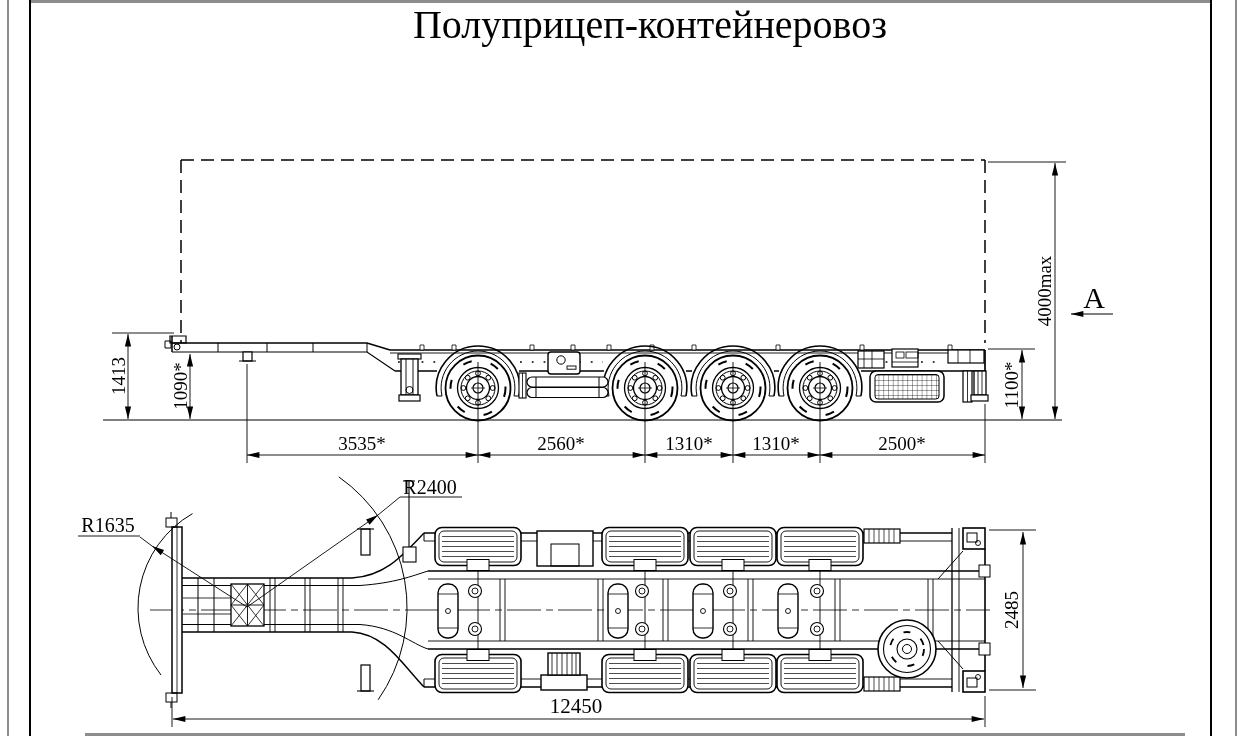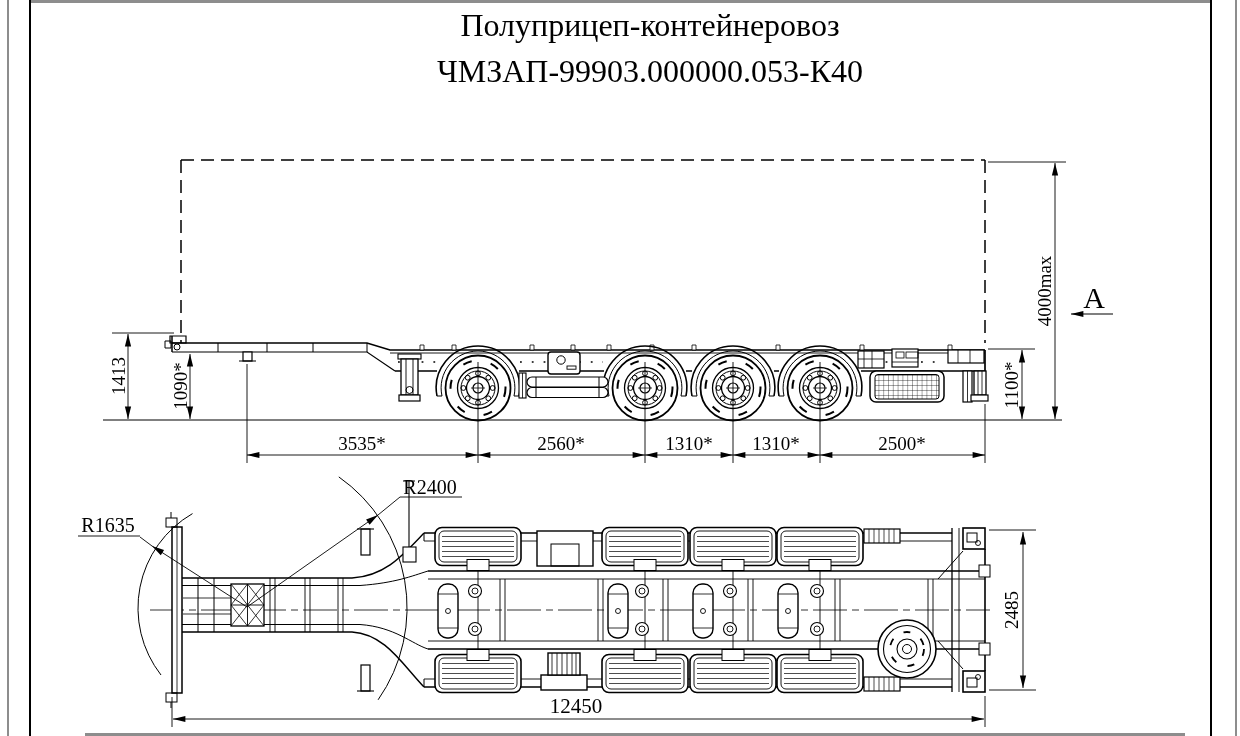--- a/index.html
+++ b/index.html
@@ -2,42 +2,41 @@
 <html><head>
 <meta charset="utf-8">
 <style>
   html,body{margin:0;padding:0;background:#ffffff;}
   .stage{position:relative;width:1240px;height:736px;background:#fff;overflow:hidden;
          font-family:"Liberation Serif", serif;}
   .stage svg{position:absolute;left:0;top:0;}
   .edge{position:absolute;background:#8d8d8d;}
   .rule{position:absolute;background:#000;}
   .titleblock{position:absolute;left:60px;top:2px;width:1180px;text-align:center;color:#000;}
-  .titleblock div{font-size:32px;line-height:46px;white-space:nowrap;}
+  .titleblock div{font-size:40px;line-height:46px;white-space:nowrap;}
   svg text{font-family:"Liberation Serif", serif;fill:#000;}
   text.dim{font-size:19px;}
   text.dimlg{font-size:21px;}
   text.rlab{font-size:20px;}
   text.viewlab{font-size:30px;}
 </style>
 </head>
 <body>
 
 <div class="stage">
 
   <div class="edge" style="left:29px;top:0;width:1183px;height:3px;"></div>
   <div class="edge" style="left:7px;top:0;width:2px;height:736px;"></div>
   <div class="edge" style="left:1235px;top:0;width:2px;height:736px;"></div>
   <div class="edge" style="left:85px;top:733px;width:1100px;height:3px;"></div>
   <div class="rule" style="left:29px;top:0;width:2px;height:736px;"></div>
   <div class="rule" style="left:1210px;top:0;width:2px;height:736px;"></div>
 
   <div class="titleblock">
     <div>Полуприцеп-контейнеровоз</div>
-    <div>ЧМЗАП-99903.000000.053-К40</div>
   </div>
 
   <svg width="1240" height="736" viewBox="0 0 1240 736">
     <defs>
       <marker id="arr" viewBox="0 0 14 8" refX="13.2" refY="4" markerWidth="14" markerHeight="8" markerUnits="userSpaceOnUse" orient="auto-start-reverse">
         <path d="M13.2,4 L0.8,0.9 L0.8,7.1 Z" fill="#000"></path>
       </marker>
       <pattern id="grid" width="4.8" height="5" patternUnits="userSpaceOnUse">
         <path d="M4.8,0 H0 V5" stroke="#000" stroke-width="0.7" fill="none"></path>
       </pattern>

